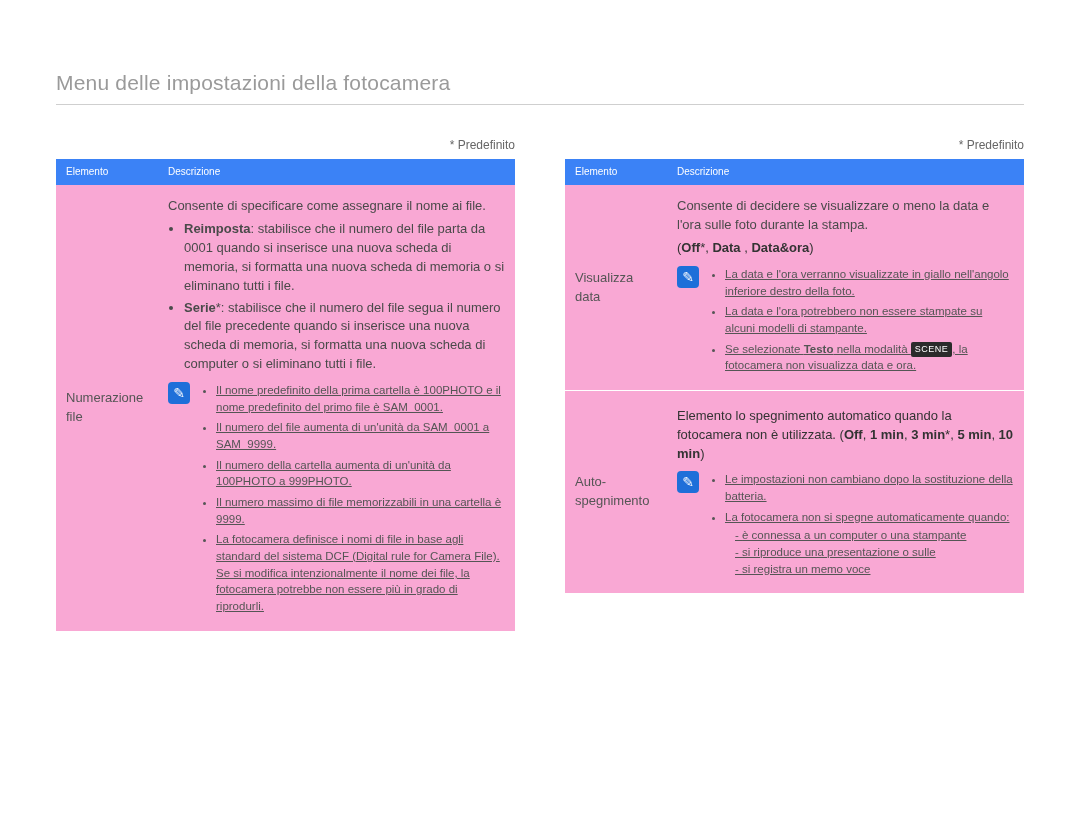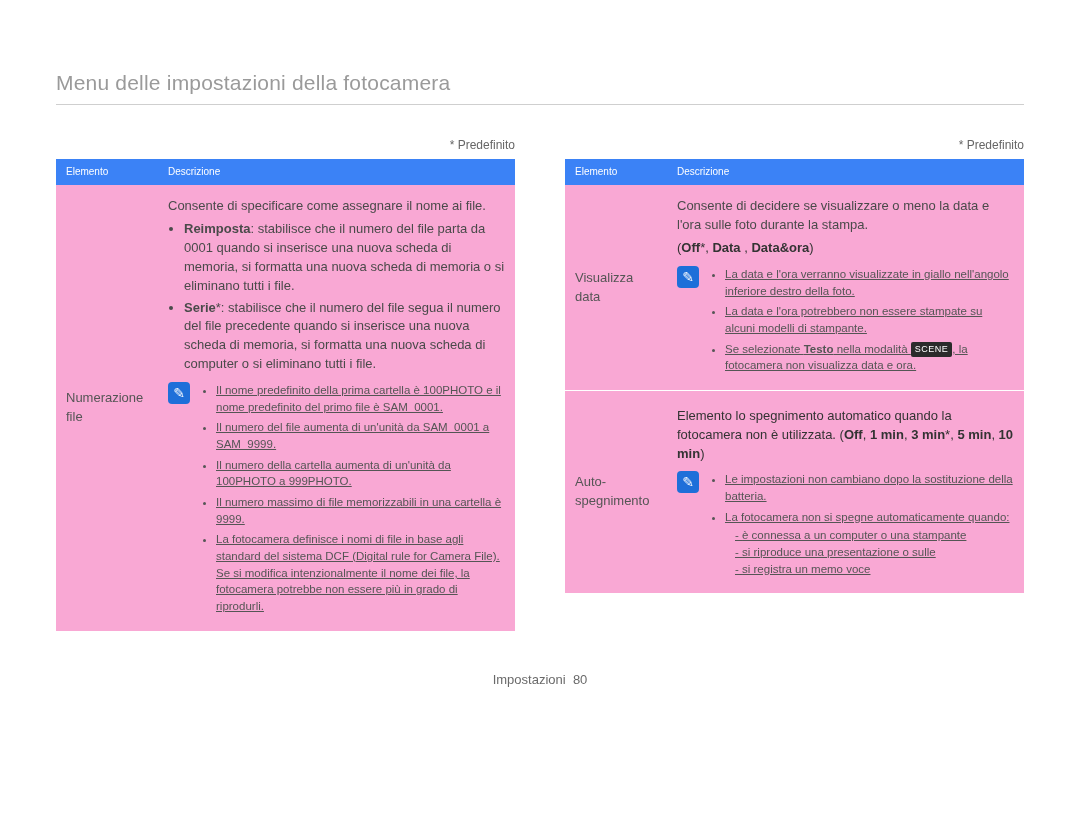--- a/index.html
+++ b/index.html
@@ -224,16 +224,13 @@
                 </ul>
               </div>
             </td>
           </tr>
 
         </tbody>
       </table>
     </div>
   </div>
 
-  <div class="footer">
-    <span>Impostazioni</span>&nbsp;&nbsp;<span>80</span>
-  </div>
 </div>
 
 </body></html>

